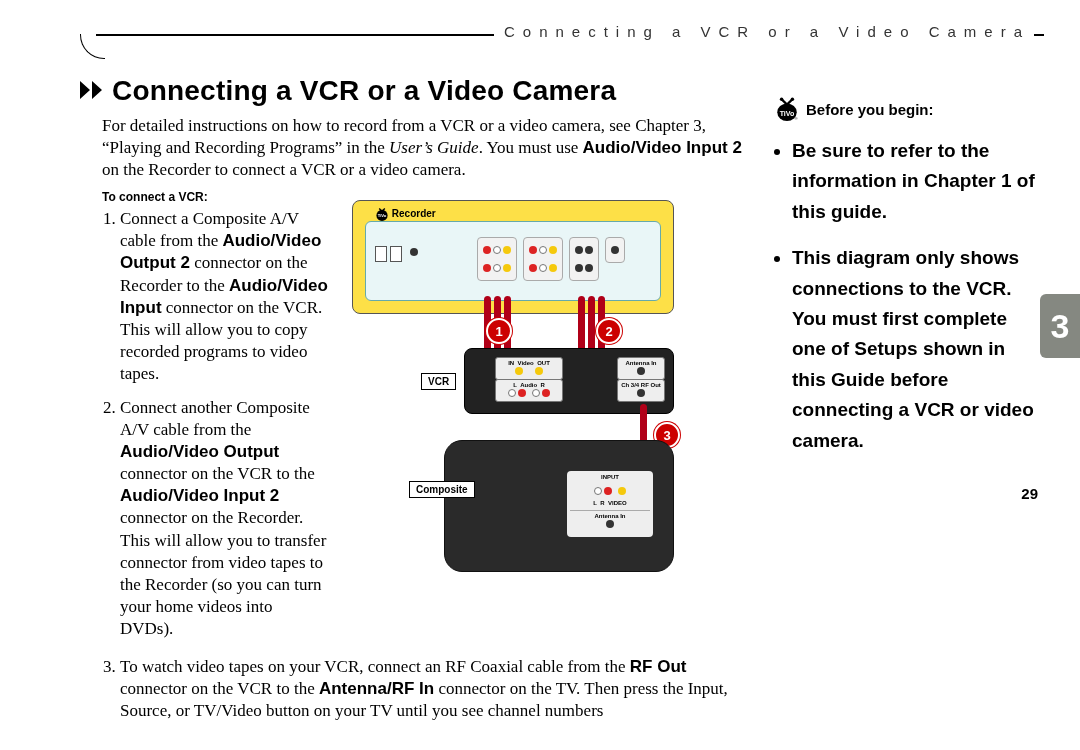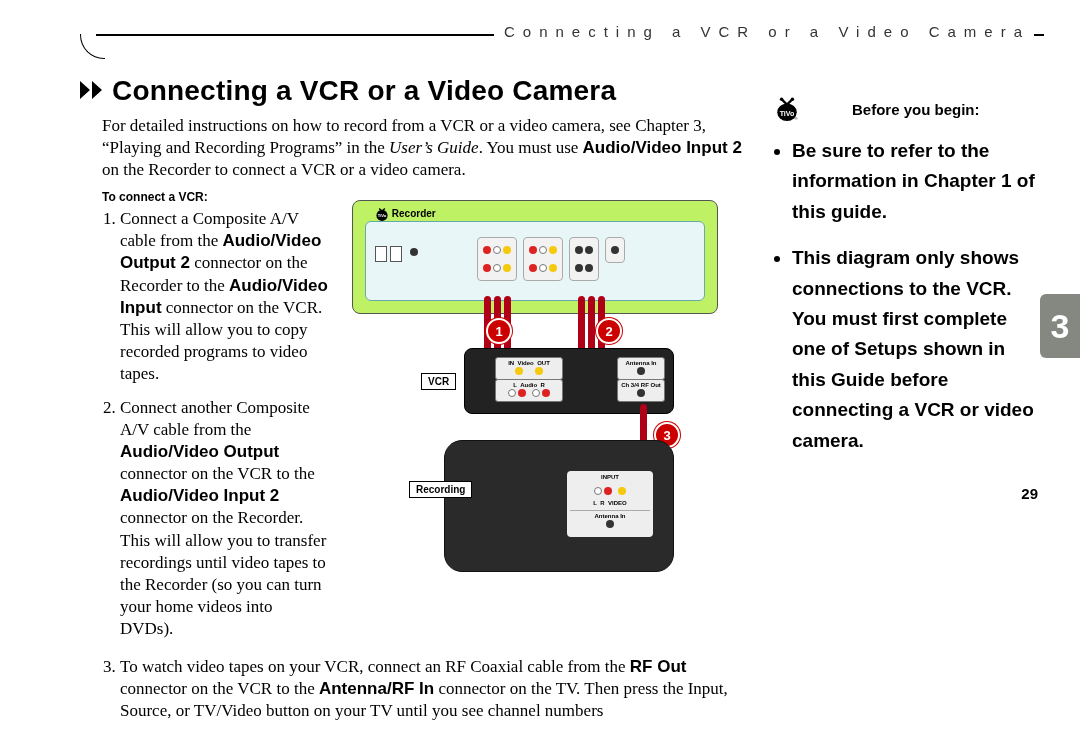--- a/index.html
+++ b/index.html
@@ -67,21 +67,21 @@
     margin:0 0 0 22px;
     padding:0 0 0 18px;
     font-size:17px;
     line-height:1.3;
   }
   ol.steps li { margin-bottom:12px; }
   .bold { font-family:Arial, Helvetica, sans-serif; font-weight:700;text-align:center; }
 
   
   .sidebar-head { display:flex; align-items:center; gap:8px; margin-top:22px; }
-  .sidebar-head .t { font-weight:700; font-size:15px;margin-left:46px; }
+  .sidebar-head .t { font-weight:700; font-size:15px; }
   .tivo-ico {
     width:22px; height:26px;
     display:inline-block;
     position:relative;
   }
   .tivo-ico svg { display:block; }
   .right ul {
     margin:14px 0 0 0; padding:0 0 0 16px;
     list-style:disc;
     font-weight:700; font-size:19px; line-height:1.6;
@@ -118,22 +118,21 @@
     width:340px; height:380px;
     margin-top:-8px;
   }
   .device {
     position:absolute; background:#fefefe;
     border:1.5px solid #555;
     border-radius:8px;
   }
   .recorder {
     left:8px; top:0; width:320px; height:112px;
-    background:#bef264;
-    padding-left:44px;
+    background:#fde047;
   }
   .rec-body {
     position:absolute; left:12px; top:20px; right:12px; bottom:12px;
     background:#e9f6f7; border:1px solid #6aa; border-radius:6px;
   }
   .rec-label {
     position:absolute; left:22px; top:4px;
     font-family:Arial, Helvetica, sans-serif; font-size:10px; font-weight:700;
   }
   .rec-label .tivo-ico { width:14px; height:18px; vertical-align:middle; }
@@ -223,21 +222,21 @@
 
       <div class="sub">To connect a VCR:</div>
 
       <div class="two-col">
         <div class="steps-col">
           <ol class="steps">
             <li>
               <span>Connect a Composite A/V cable from the </span><span class="bold">Audio/Video Output 2</span><span> connector on the Recorder to the </span><span class="bold">Audio/Video Input</span><span> connector on the VCR. This will allow you to copy recorded programs to video tapes.</span>
             </li>
             <li>
-              <span>Connect another Composite A/V cable from the </span><span class="bold">Audio/Video Output</span><span> connector on the VCR to the </span><span class="bold">Audio/Video Input 2</span><span> connector on the Recorder. This will allow you to transfer recordings until video tapes to the Recorder (so you can turn your home videos into DVDs).</span>
+              <span>Connect another Composite A/V cable from the </span><span class="bold">Audio/Video Output</span><span> connector on the VCR to the </span><span class="bold">Audio/Video Input 2</span><span> connector on the Recorder. This will allow you to transfer connector from video tapes to the Recorder (so you can turn your home videos into DVDs).</span>
             </li>
           </ol>
         </div>
 
         <div class="figure-col">
           <div class="figure">
 
             <div class="device recorder">
               <div class="rec-label">
                 <span class="tivo-ico">
@@ -298,21 +297,21 @@
             </div>
 
             <div class="cable" style="left:296px; top:204px; width:7px; height:70px;"></div>
             <div class="cable" style="left:254px; top:268px; width:49px; height:7px;"></div>
             <div class="cable" style="left:254px; top:268px; width:7px; height:44px;"></div>
             <div class="callout" style="left:310px; top:222px;">
                 <span>3</span>
               </div>
 
             <div class="device tv">
-              <div class="label">Recording</div>
+              <div class="label">Composite</div>
               <div class="tv-panel">
                 <div class="lab">INPUT</div>
                 <div style="text-align:center; margin-top:2px;">
                   <span class="jack jw"></span><span class="jack jr"></span>&nbsp;<span class="jack jy"></span>
                 </div>
                 <div class="lab"><span>L</span>&nbsp;&nbsp;<span>R</span>&nbsp;&nbsp;<span>VIDEO</span></div>
                 <div class="lab" style="margin-top:4px; border-top:1px solid #aaa; padding-top:2px;">
                   <span>Antenna In</span><br><span class="jack jk"></span>
                 </div>
               </div>

